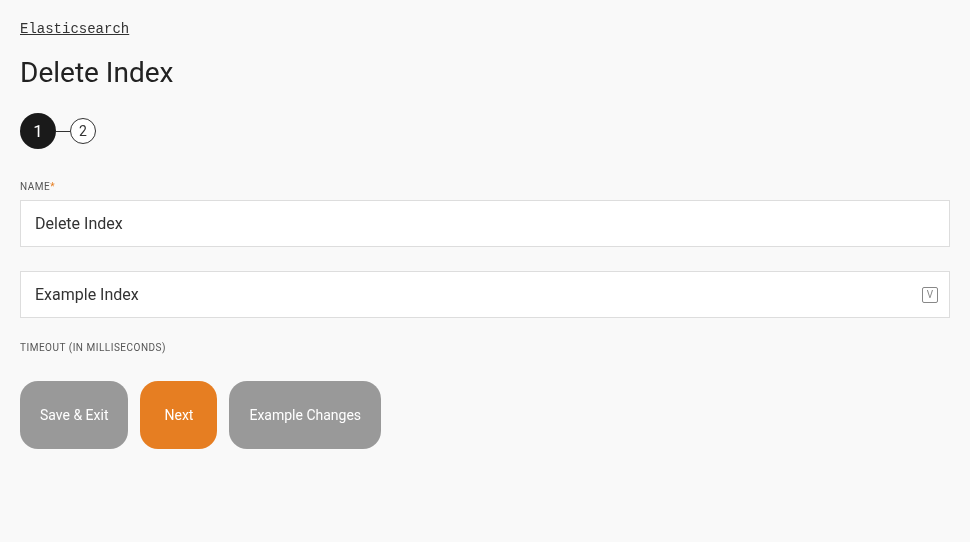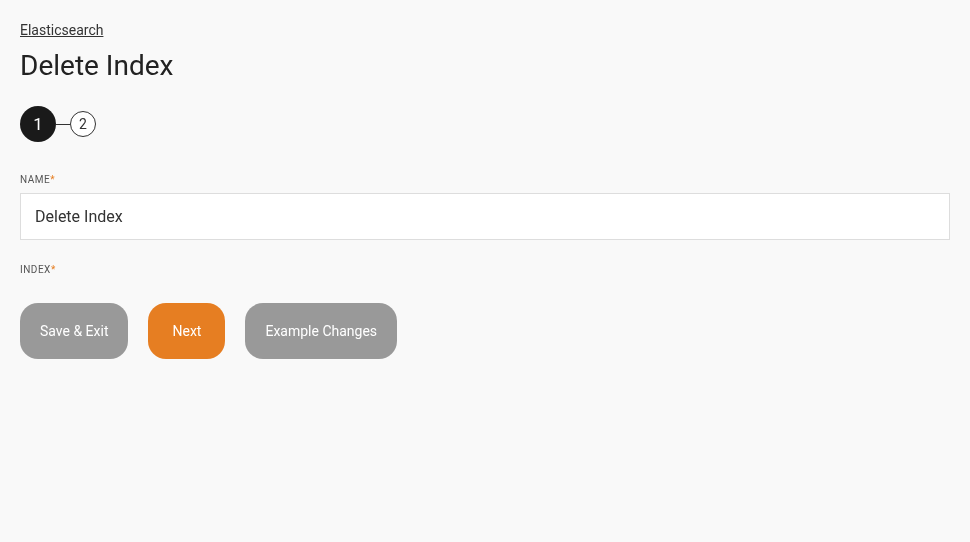--- a/index.html
+++ b/index.html
@@ -9,21 +9,22 @@
     }
     body {
       font-family: -apple-system, BlinkMacSystemFont, "Segoe UI", Roboto, "Helvetica Neue", Arial, sans-serif;
       background: #f9f9f9;
       width: 970px;
       height: 542px;
       padding: 20px;
       color: #333;
     }
     .breadcrumb {
-      margin-bottom: 10px;
+      margin-bottom: 18px;
+      font-family: Liberation Mono, monospace;
     }
     .breadcrumb a {
       color: #333;
       text-decoration: underline;
       font-size: 14px;
     }
     .page-title {
       font-size: 28px;
       font-weight: 400;
       color: #222;
@@ -99,39 +100,39 @@
       display: flex;
       align-items: center;
       justify-content: center;
       font-size: 10px;
       color: #888;
       background: #fff;
       cursor: pointer;
     }
     .button-row {
       display: flex;
-      gap: 20px;
+      gap: 12px;
       margin-top: 28px;
     }
     .btn {
       padding: 8px 20px;
       border: none;
       border-radius: 18px;
       font-size: 14px;
       cursor: pointer;
       font-family: inherit;
     }
     .btn-secondary {
       background: #999;
       color: #fff;
     }
     .btn-primary {
       background: #e67e22;
       color: #fff;
-      padding: 20px 24px;
+      padding: 26px 24px;
     }
   </style>
 </head>
 <body>
 
 <div class="breadcrumb">
   <a href="#">Elasticsearch</a>
 </div>
 
 <h1 class="page-title">Delete Index</h1>
@@ -143,25 +144,27 @@
 </div>
 
 <div class="form-group">
   <label class="form-label">
     <span>NAME</span><span class="required">*</span>
   </label>
   <input type="text" class="form-input" value="Delete Index" style="">
 </div>
 
 <div class="form-group">
-  <label class="form-label">
-    <span>INDEX</span><span class="required">*</span>
-  </label>
+  <div class="input-wrapper">
+    <input type="text" class="form-input" value="Example Index" style="">
+    <span class="variable-icon">V</span>
+  </div>
 </div>
 
 <div class="form-group">
+  <label class="form-label">TIMEOUT (IN MILLISECONDS)</label>
 </div>
 
 <div class="button-row">
   <button class="btn btn-secondary">Save &amp; Exit</button>
   <button class="btn btn-primary">Next</button>
   <button class="btn btn-secondary">Example Changes</button>
 </div>
 
 </body></html>

